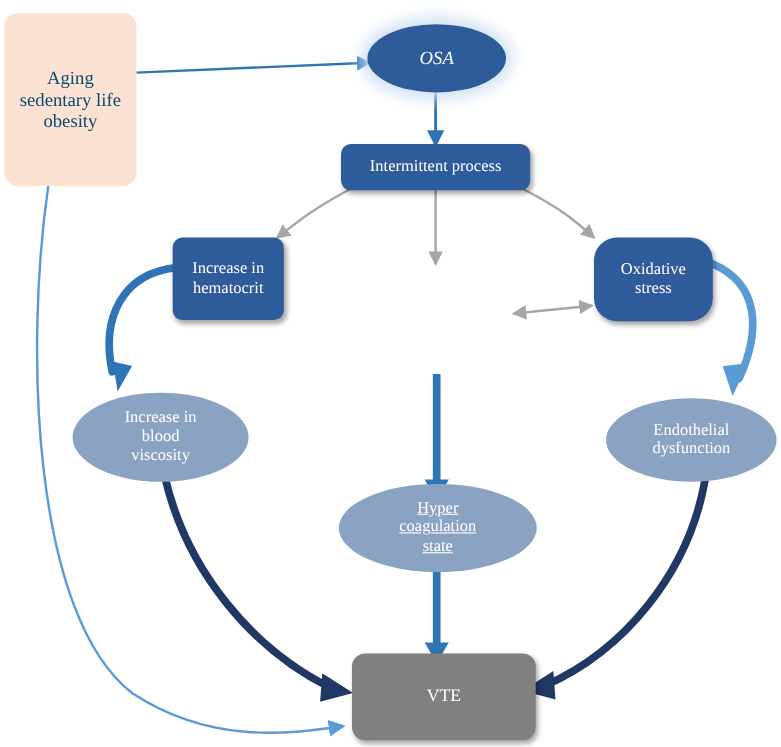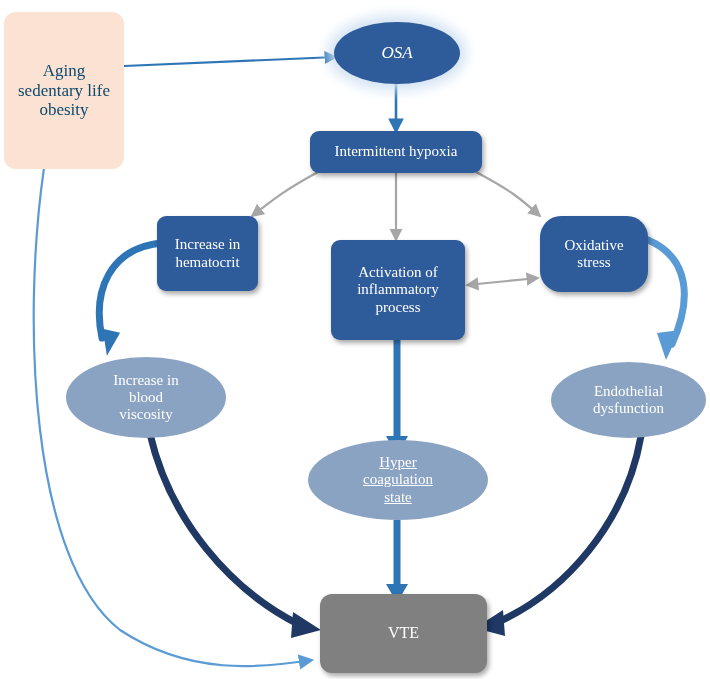--- a/index.html
+++ b/index.html
@@ -138,30 +138,27 @@
 
   <div class="node aging rounded-box" style="left:4px;top:12px;width:120px;height:157px;">
     <span>Aging<br>sedentary life<br>obesity</span>
   </div>
 
   <div class="node ellipse osa" style="left:334px;top:22px;width:126px;height:62px;">
     <span>OSA</span>
   </div>
 
   <div class="node blue-box" style="left:310px;top:131px;width:172px;height:42px;">
-    <span>Intermittent hypoxia</span>
+    <span>Intermittent process</span>
   </div>
 
   <div class="node blue-box" style="left:157px;top:216px;width:101px;height:75px;">
     <span>Increase in<br>hematocrit</span>
   </div>
 
-  <div class="node blue-box" style="left:331px;top:240px;width:134px;height:100px;">
-    <span>Activation of<br>inflammatory<br>process</span>
-  </div>
 
   <div class="node blue-box" style="left:540px;top:216px;width:108px;height:76px;border-radius:21px;">
     <span>Oxidative<br>stress</span>
   </div>
 
   <div class="node ellipse light-ellipse" style="left:66px;top:357px;width:160px;height:81px;">
     <span>Increase in<br>blood<br>viscosity</span>
   </div>
 
   <div class="node ellipse light-ellipse" style="left:308px;top:440px;width:180px;height:80px;text-decoration:underline;">

